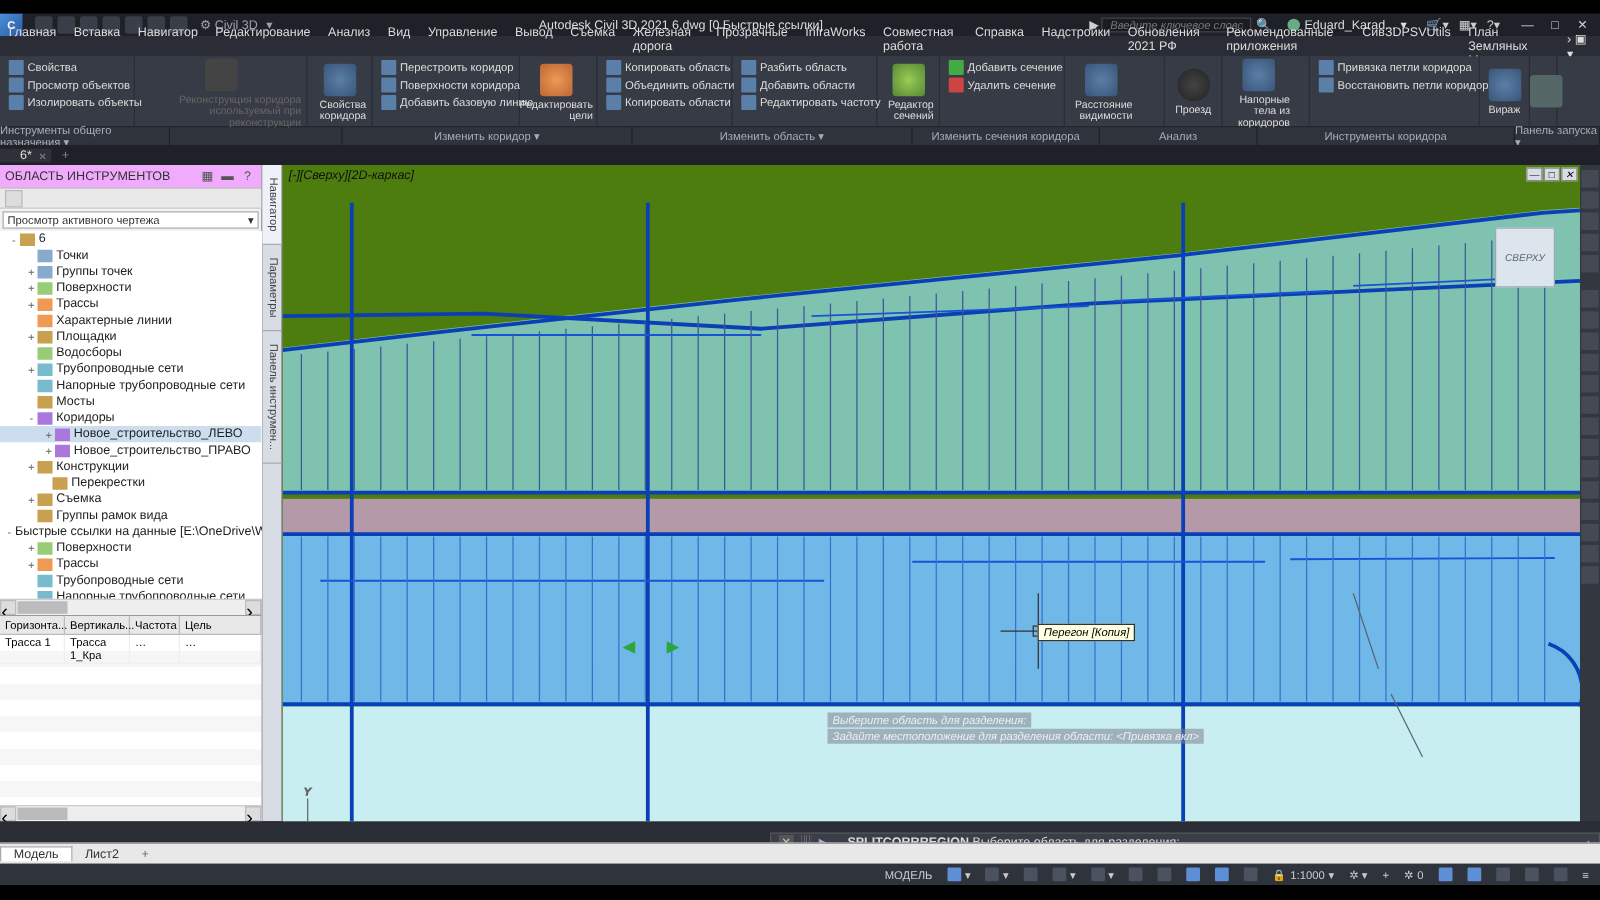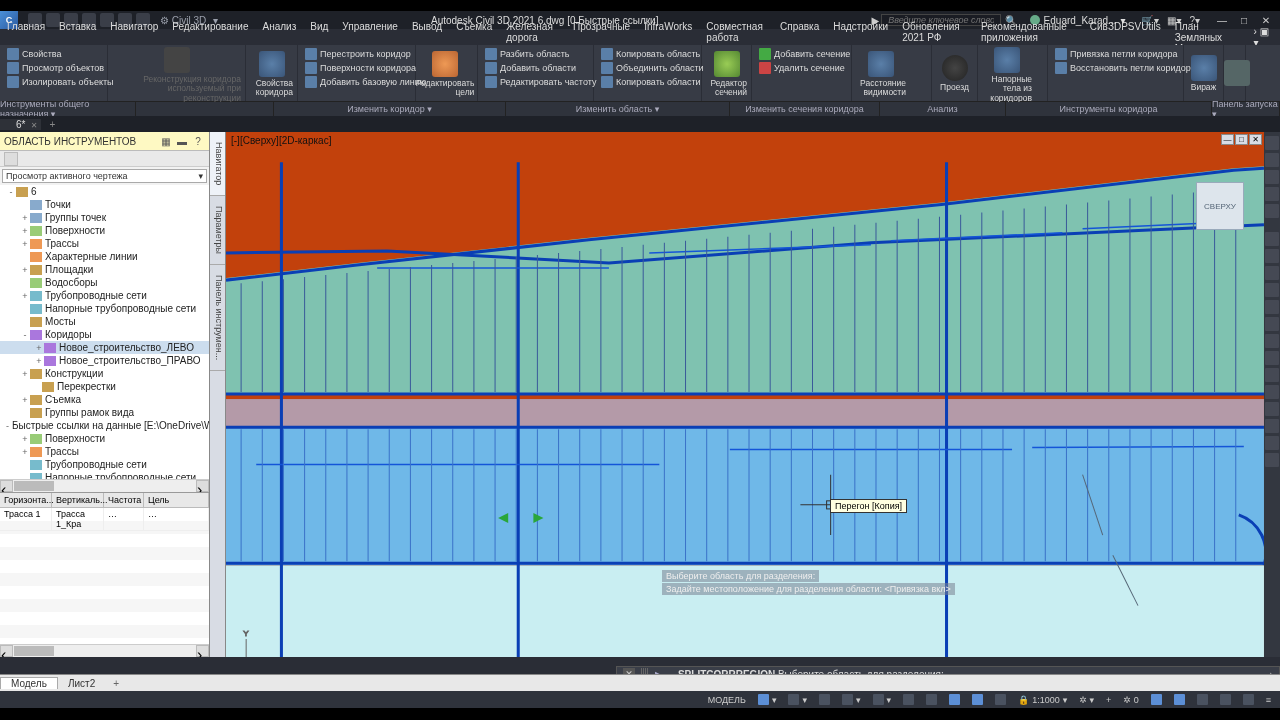--- a/index.html
+++ b/index.html
@@ -48,21 +48,21 @@
 .filetabs { height: 16px; background: #1e2128; display: flex; align-items: center; font-size: 10px; }
 .filetabs .tab { padding: 0 16px; color: #ddd; background:#2e3138; position:relative; }
 .filetabs .tab .close { position:absolute; right:4px; top:2px; color:#888; font-size:8px; }
 .filetabs .plus { padding: 0 8px; color: #888; cursor:pointer; }
 
 
 .main { flex: 1; display: flex; min-height: 0; }
 
 
 .toolspace { width: 210px; background: #f2f2f2; display:flex; flex-direction:column; border-right:1px solid #888; }
-.toolspace .header { background: #fef9c3; font-size: 10px; padding: 2px 4px; border-bottom:1px solid #bbb; display:flex; align-items:center; }
+.toolspace .header { background: #f0abfc; font-size: 10px; padding: 2px 4px; border-bottom:1px solid #bbb; display:flex; align-items:center; }
 .toolspace .header .title { flex:1; color:#333; }
 .toolspace .header .btn { width:14px;height:14px;margin-left:2px;display:flex;align-items:center;justify-content:center;font-size:10px;color:#555;cursor:pointer; }
 .toolspace .toolbar { background:#e9e9e9; height:16px; border-bottom:1px solid #ccc; display:flex; align-items:center; padding:0 4px; }
 .toolspace .toolbar .btn { width:14px;height:14px;background:#ddd;border:1px solid #bbb;margin-right:2px; }
 .toolspace .filter { background:#fff; border:1px solid #aaa; margin:2px; font-size:9px; padding:1px 3px; color:#333; display:flex; justify-content:space-between; }
 .toolspace .tree { flex: 1; overflow: auto; background: #fff; font-size: 10px; color: #222; min-height: 200px; }
 .toolspace .tree .row { display:flex; align-items:center; height:13px; white-space:nowrap; cursor:pointer; }
 .toolspace .tree .row.sel { background:#cde; }
 .toolspace .tree .exp { width:10px; text-align:center; color:#666; font-size:9px; }
 .toolspace .tree .ico { width:12px; height:10px; margin-right:3px; background:#c8a050; }
@@ -82,21 +82,21 @@
 .propsgrid .body { flex:1; background:repeating-linear-gradient(#fff,#fff 13px,#f6f6f6 13px,#f6f6f6 26px); position:relative; overflow:hidden; }
 .propsgrid .datarow { display:flex; font-size:9px; border-bottom:1px solid #eee; }
 .propsgrid .datarow .cell { padding:1px 4px; border-right:1px solid #eee; overflow:hidden; }
 
 
 .sidetabs { width: 16px; background: #d8dce4; display:flex; flex-direction:column; border-right:1px solid #888; }
 .sidetabs .tab { writing-mode: vertical-rl; font-size: 9px; padding: 10px 1px; text-align:center; color:#444; border-bottom:1px solid #aaa; cursor:pointer; }
 .sidetabs .tab.active { background:#eef2f8; }
 
 
-.canvas-wrap { flex:1; position:relative; background:#c2410c; overflow:hidden; }
+.canvas-wrap { flex:1; position:relative; background:#4d7c0f; overflow:hidden;font-style:italic; }
 .canvas-wrap .viewtitle { position:absolute; top:3px; left:5px; font-size:10px; color:#111; z-index:5; }
 .canvas-wrap .wincontrols { position:absolute; top:2px; right:2px; z-index:5; display:flex; gap:1px; }
 .canvas-wrap .wincontrols .b { width:13px; height:11px; background:#d8dce4; border:1px solid #888; font-size:8px; display:flex;align-items:center;justify-content:center; }
 .viewcube { position:absolute; top:50px; right:20px; width:48px; height:48px; background:#dde5ec; border:1px solid #9ab; z-index:4; display:flex;align-items:center;justify-content:center;font-size:8px;color:#567; }
 
 .corridor-svg { position:absolute; inset:0; }
 
 .tooltip { position:absolute; background:#ffffe1; border:1px solid #333; font-size:9px; padding:1px 4px; color:#000; z-index:6; }
 
 
@@ -237,52 +237,52 @@
         </div>
     </div>
     <div class="panel" style="width:62px">
       <div class="body">
           <div class="big-btn">
         <div class="ico" style="background:radial-gradient(circle,#e95,#b63);"></div>
         <div class="txt">Редактировать цели</div>
       </div>
         </div>
     </div>
+    <div class="panel" style="width:108px">
+      <div class="body">
+          <div class="small-col">
+        <div class="small-btn">
+              <span class="ico"></span>
+              <span class="txt">Копировать область</span>
+            </div>
+        <div class="small-btn">
+              <span class="ico"></span>
+              <span class="txt">Объединить области</span>
+            </div>
+        <div class="small-btn">
+              <span class="ico"></span>
+              <span class="txt">Копировать области</span>
+            </div>
+      </div>
+        </div>
+    </div>
     <div class="panel" style="width:116px">
       <div class="body">
           <div class="small-col">
         <div class="small-btn">
               <span class="ico"></span>
               <span class="txt">Разбить область</span>
             </div>
         <div class="small-btn">
               <span class="ico"></span>
               <span class="txt">Добавить области</span>
             </div>
         <div class="small-btn">
               <span class="ico"></span>
               <span class="txt">Редактировать частоту</span>
-            </div>
-      </div>
-        </div>
-    </div>
-    <div class="panel" style="width:108px">
-      <div class="body">
-          <div class="small-col">
-        <div class="small-btn">
-              <span class="ico"></span>
-              <span class="txt">Копировать область</span>
-            </div>
-        <div class="small-btn">
-              <span class="ico"></span>
-              <span class="txt">Объединить области</span>
-            </div>
-        <div class="small-btn">
-              <span class="ico"></span>
-              <span class="txt">Копировать области</span>
             </div>
       </div>
         </div>
     </div>
     <div class="panel" style="width:50px">
       <div class="body">
           <div class="big-btn">
         <div class="ico" style="background:radial-gradient(circle,#9c5,#583);"></div>
         <div class="txt">Редактор сечений</div>
       </div>

